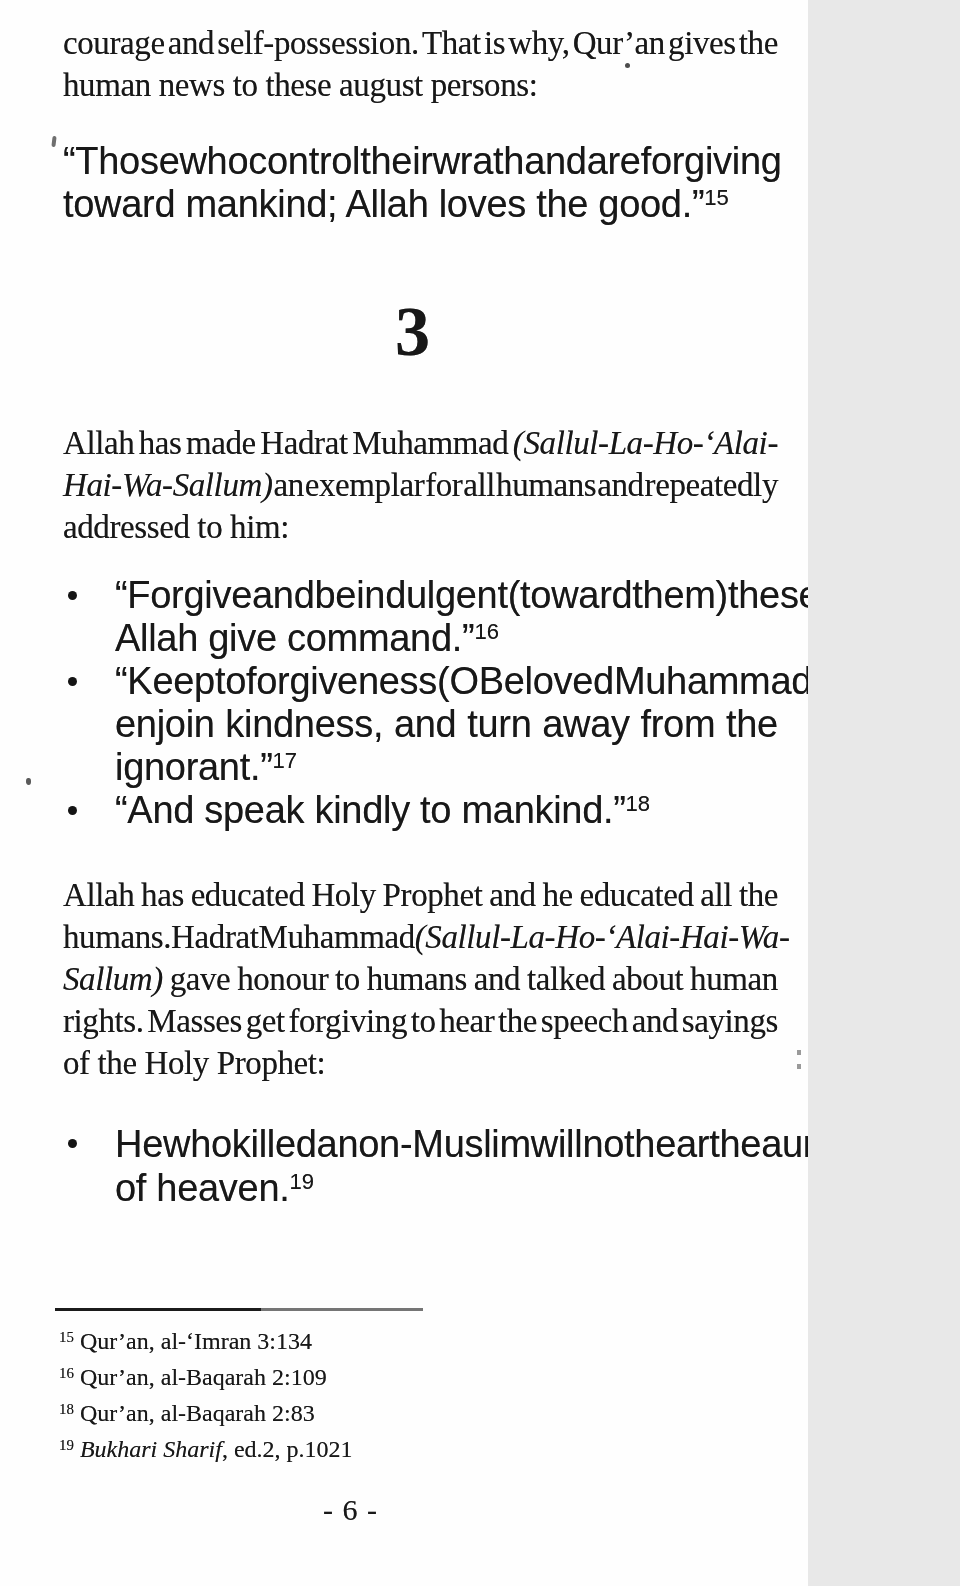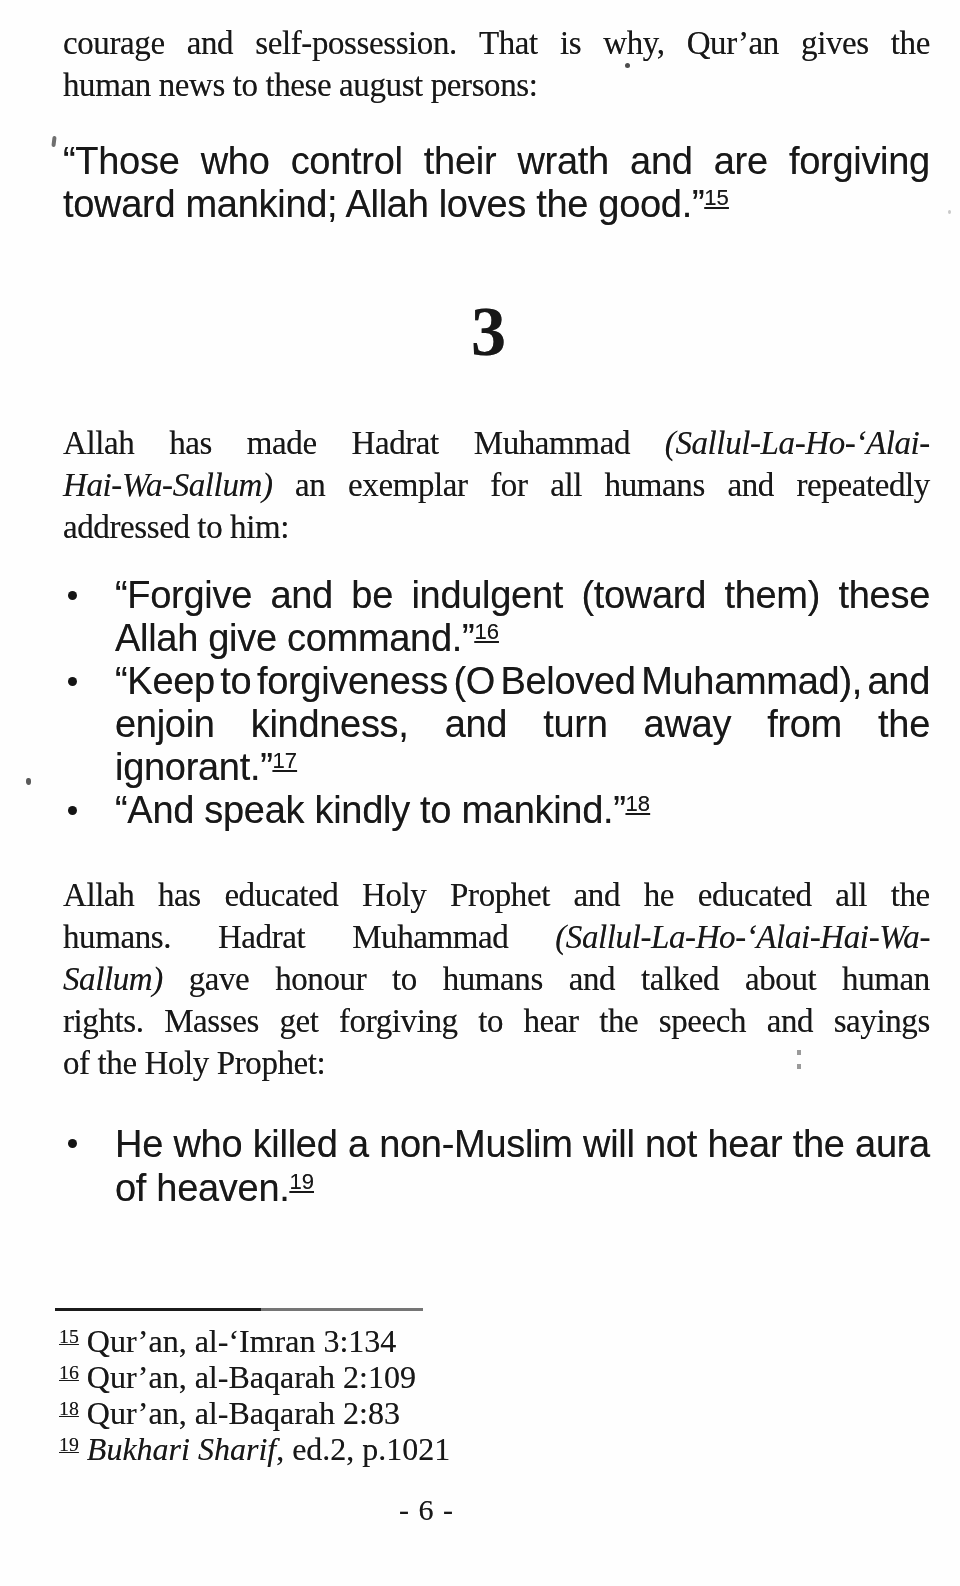--- a/index.html
+++ b/index.html
@@ -1,53 +1,53 @@
 <!DOCTYPE html>
 <html><head>
 <meta charset="utf-8">
 <style>
   html,body{margin:0;padding:0;background:#e8e8e8;}
   .page{
     position:relative;
-    width:960px;height:1586px;
+    width:808px;height:1586px;
     background:#fefefe;
     box-sizing:border-box;
     padding:14px 30px 0 63px;
     color:#181818;
     overflow:hidden;
     text-shadow:0 0 0.6px rgba(10,10,10,0.55);
     font-family:"Liberation Serif", serif;
   }
   .serif-para{font-size:33px;line-height:42px;letter-spacing:-0.4px;}
   .sans{font-family:"Liberation Sans", sans-serif;font-size:38px;line-height:43px;letter-spacing:-0.3px;}
   .tline{white-space:normal;}
   .tline.just{display:flex;justify-content:space-between;}
   .word{white-space:nowrap;}
   .ital{font-style:italic;}
-  sup{font-size:0.58em;line-height:0;vertical-align:baseline;position:relative;top:-0.55em;letter-spacing:0;text-decoration:underline;}
+  sup{font-size:0.58em;line-height:0;vertical-align:baseline;position:relative;top:-0.55em;letter-spacing:0;}
   .intro{margin-top:8px;}
   .quote-block{margin-top:34px;line-height:43px;}
   .chapter{
     margin-top:66px;height:80px;line-height:80px;
     text-align:center;font-weight:bold;font-size:70px;
     position:relative;left:-8px;
   }
   .exemplar{margin-top:50px;}
   .bullet-list{margin-top:26px;}
   .bullet-row{display:flex;}
   .bullet-marker{flex:none;width:52px;}
   .bullet-dot{display:block;width:9px;height:9px;border-radius:50%;background:#141414;margin:17px 0 0 5px;}
   .bullet-content{flex:1;min-width:0;}
   .educated{margin-top:42px;}
   .hadith{margin-top:38px;line-height:44px;}
   .footnote-sep{
     margin:98px 0 0 -8px;width:368px;height:3px;border:none;
     background:linear-gradient(to right,#1b1b1b 0 56%,#757575 56% 100%);
   }
-  .footnotes{margin:12px 0 0 -4px;font-size:32px;line-height:36px;}
+  .footnotes{margin:12px 0 0 -4px;font-size:24px;line-height:36px;}
   .footnotes sup{font-size:0.62em;top:-0.45em;}
   .footnotes .tline{white-space:nowrap;}
   .pagenum-wrap{margin-top:26px;text-align:center;font-size:30px;line-height:34px;position:relative;left:-70px;letter-spacing:1px;}
   .artifact{position:absolute;display:block;}
   .a-apos{left:52px;top:136px;width:4px;height:11px;background:#6f6f6f;border-radius:2px;transform:rotate(7deg);}
   .a-dot{left:625px;top:63px;width:5px;height:5px;background:#4d4d4d;border-radius:50%;}
   .a-comma{left:26px;top:778px;width:5px;height:7px;background:#5a5a5a;border-radius:50% 50% 50% 60%;}
   .a-colon{left:797px;top:1050px;width:4px;height:19px;
     background:linear-gradient(#9a9a9a 0 5px,transparent 5px 14px,#9a9a9a 14px 19px);}
   .a-speck{left:948px;top:210px;width:3px;height:4px;background:#c9c9c9;border-radius:50%;}

